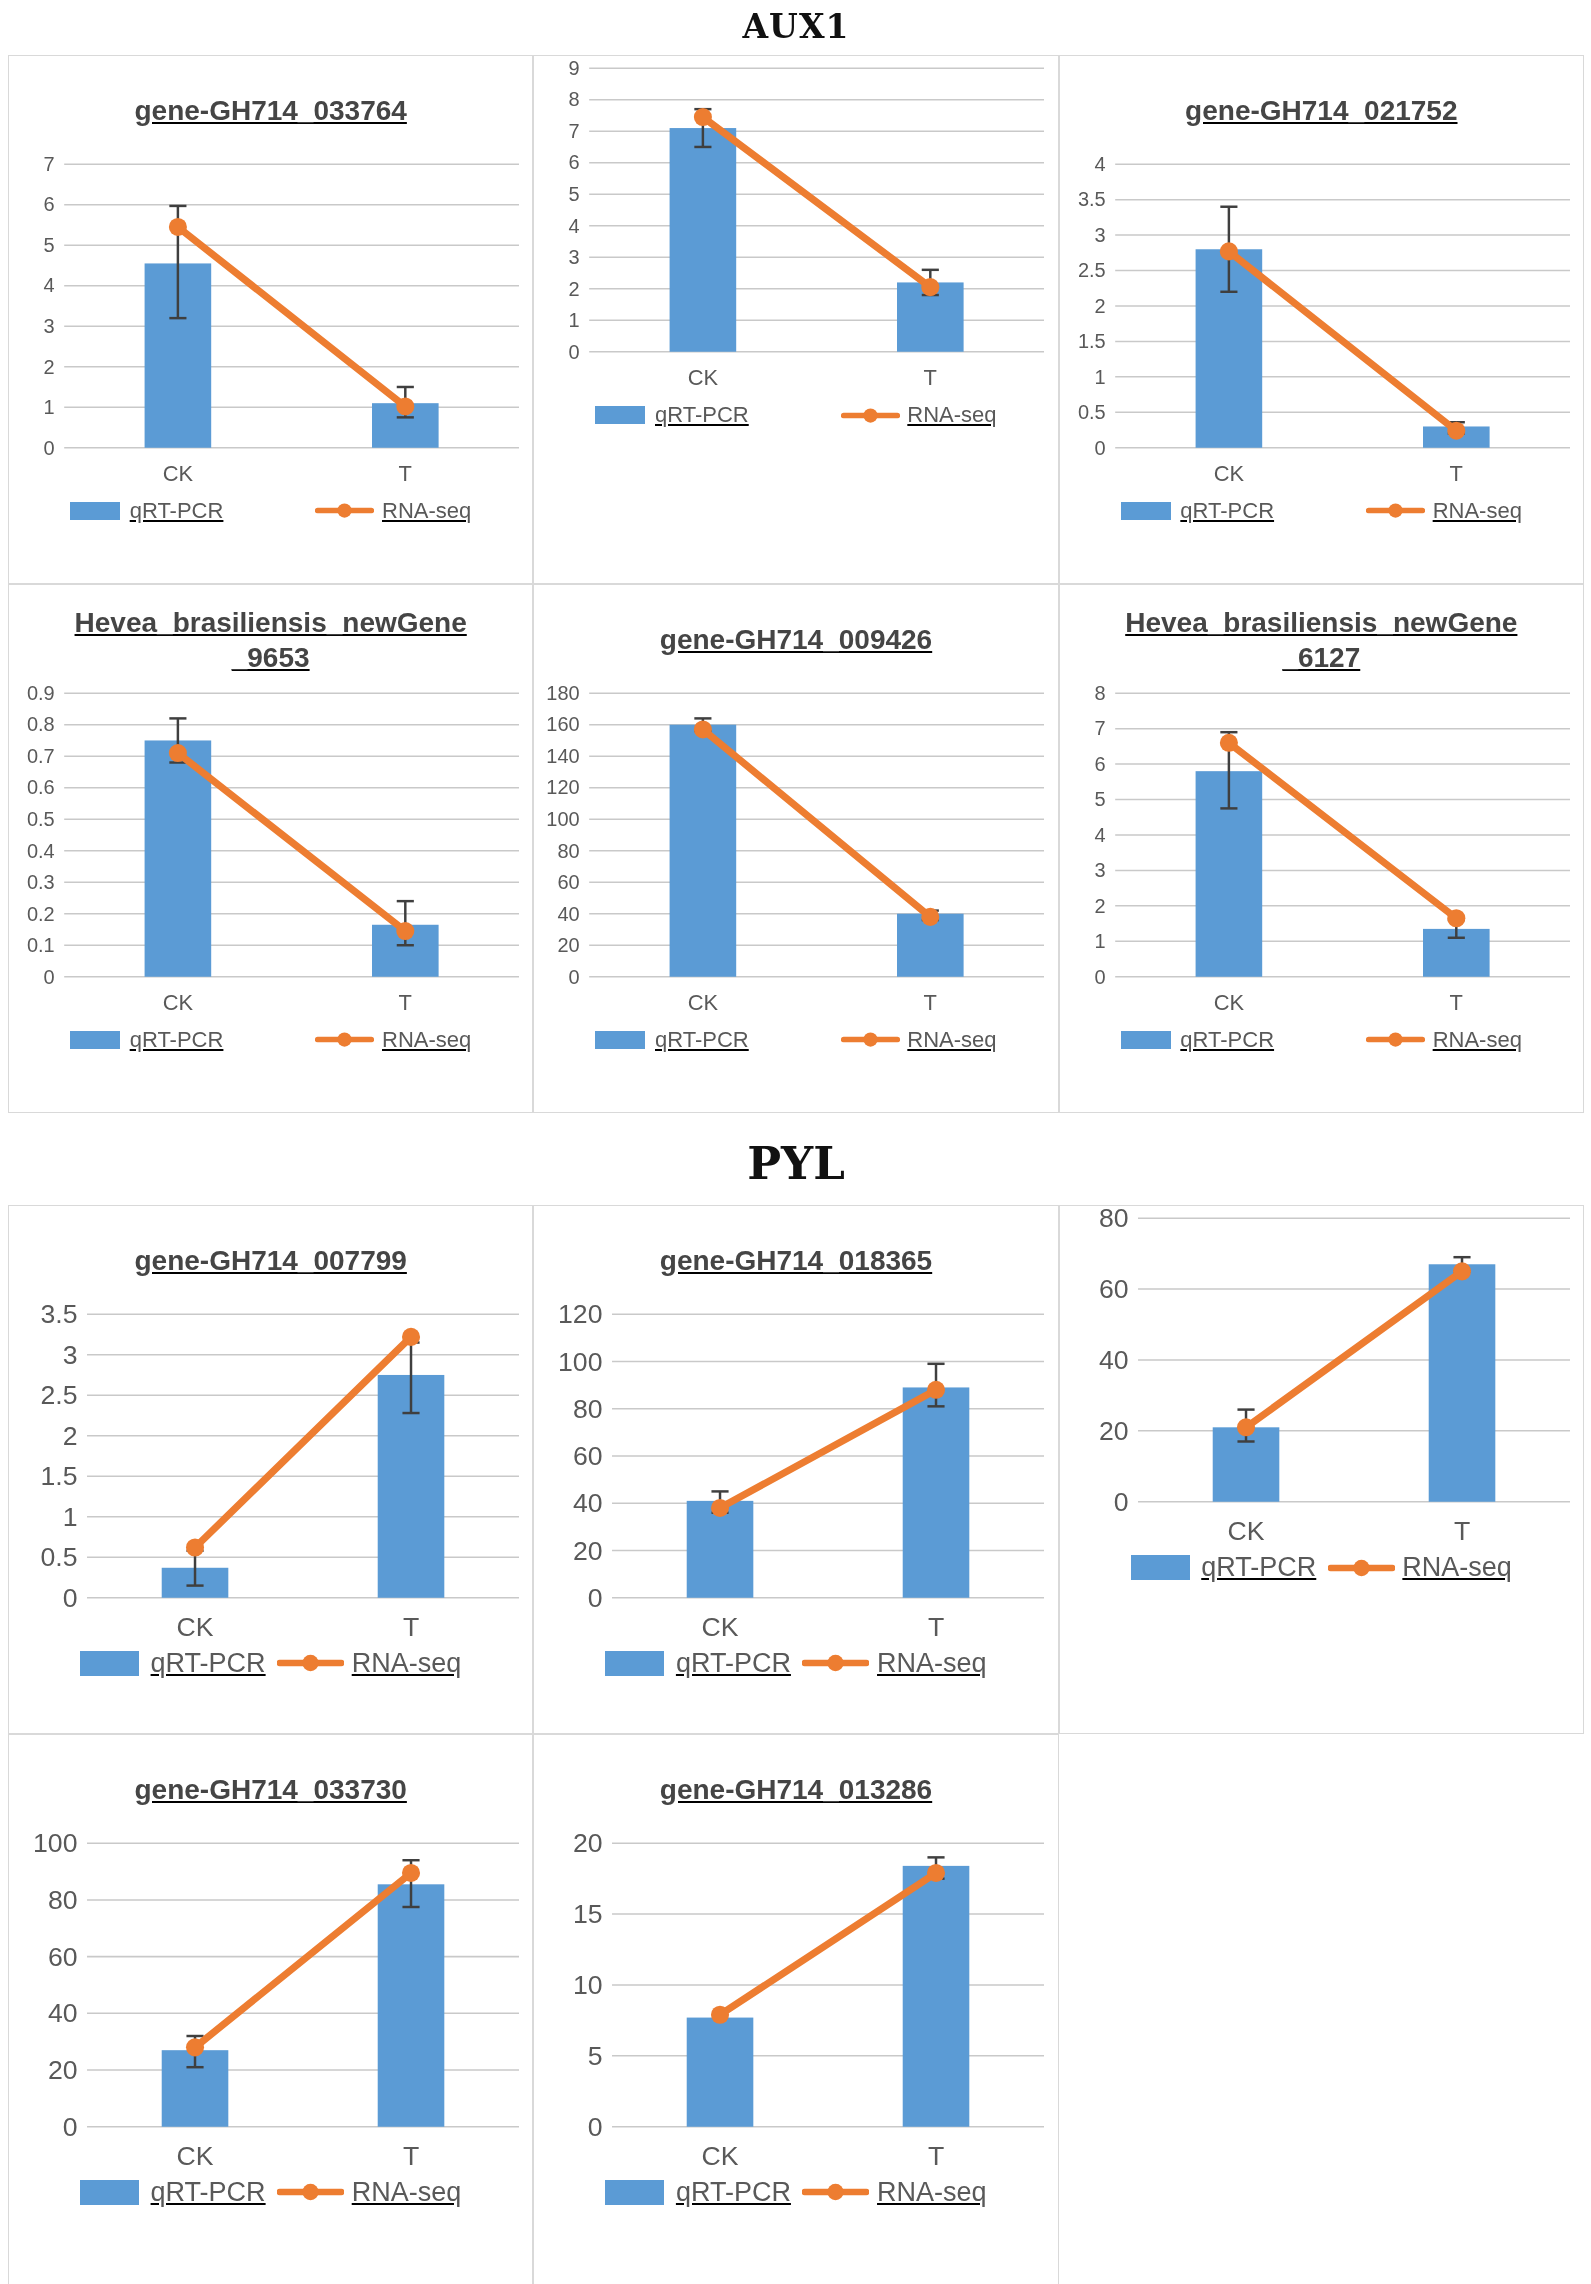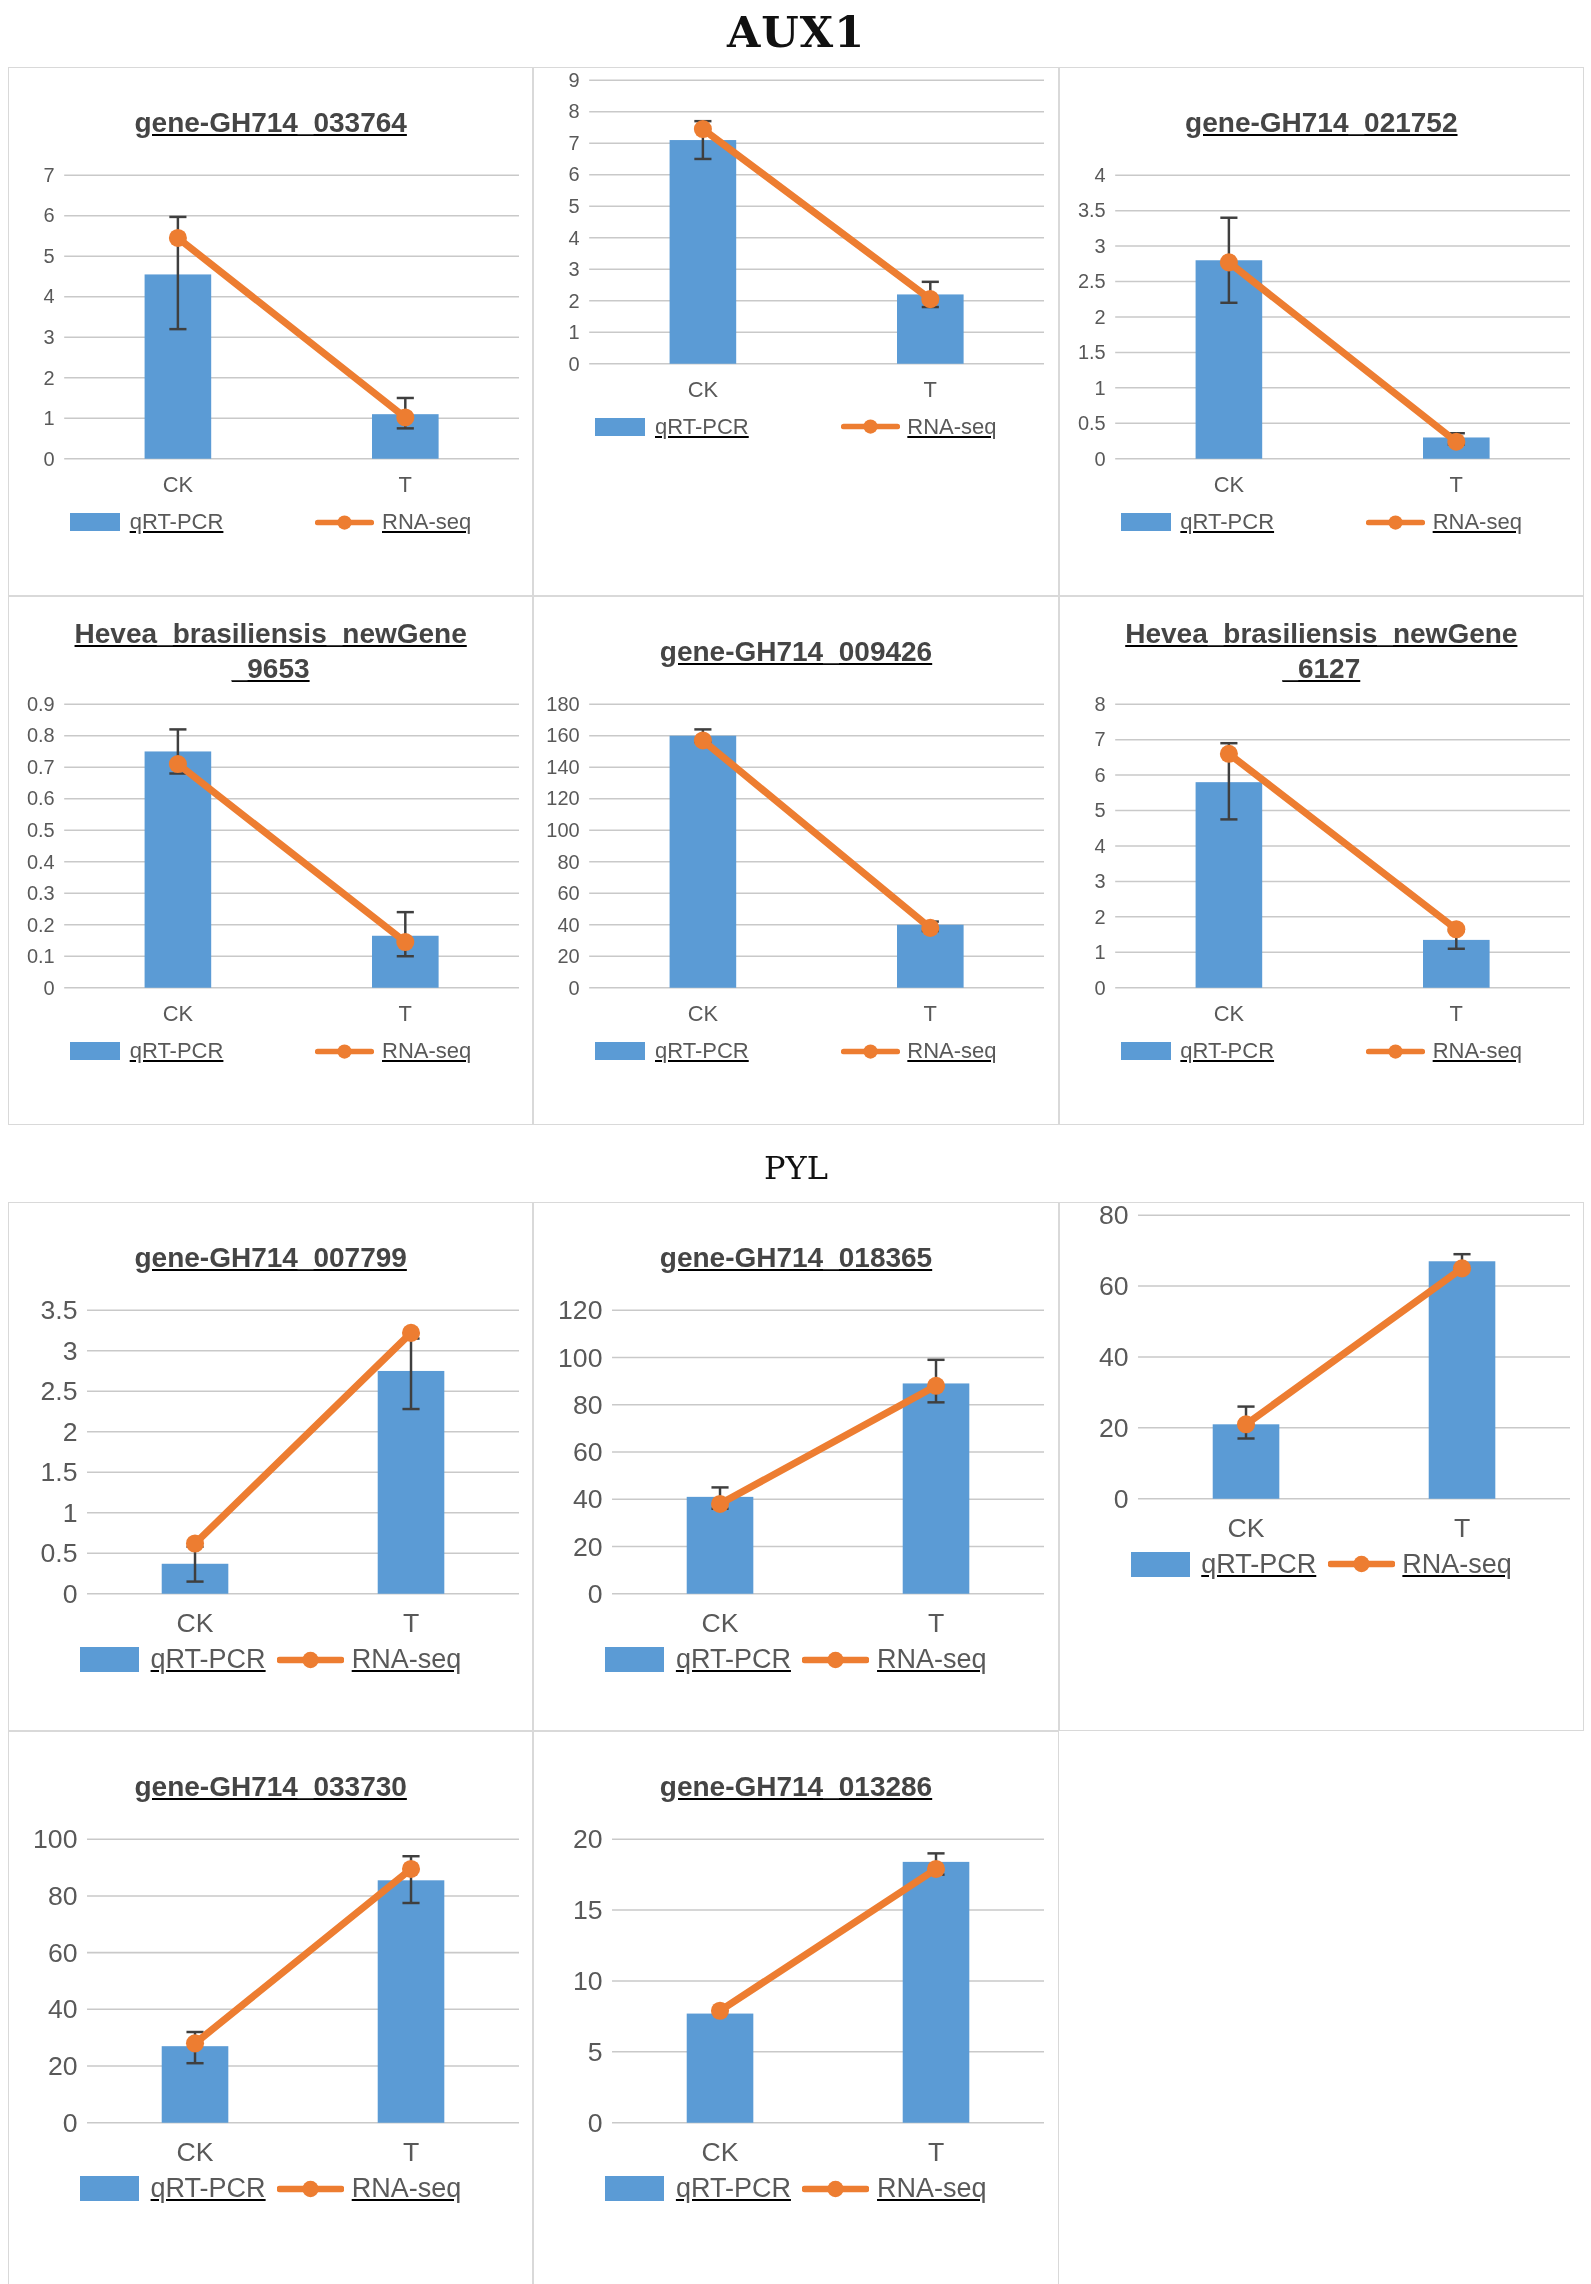--- a/index.html
+++ b/index.html
@@ -1,21 +1,21 @@
 <!DOCTYPE html>
 <html><head>
 <meta charset="utf-8">
 <style>
   html,body{margin:0;padding:0;background:#ffffff;}
   body{width:1592px;font-family:"Liberation Sans",sans-serif;}
   .page{width:1576px;margin:0 auto;padding-top:3.8px;}
   .group-heading{font-family:"DejaVu Serif","Liberation Serif",serif;text-align:center;color:#111;
     margin:0;line-height:1.15;}
-  .group-heading.aux{font-size:43px;font-weight:700;margin:3.8px 0 9.6px 0;letter-spacing:1px;}
-  .group-heading.pyl{font-size:32px;font-weight:400;margin:25px 0 15.3px 0;text-align:center;}
+  .group-heading.aux{font-size:33px;font-weight:700;margin:3.8px 0 9.6px 0;letter-spacing:1px;}
+  .group-heading.pyl{font-size:45px;font-weight:700;margin:25px 0 15.3px 0;text-align:center;}
   .panel-grid{display:grid;grid-template-columns:1fr 1fr 1fr;text-decoration:underline;}
   .panel{border:1.9px solid #d9d9d9;background:#fff;display:flex;flex-direction:column;
     overflow:hidden;box-sizing:border-box;}
   .grid-aux .panel{height:529px;}
   .grid-pyl .panel{height:529px;}
   .grid-pyl .panel.row2{height:658px;}
   .panel.empty{border:none;background:#fff;}
   .panel-title{min-height:82px;display:flex;align-items:center;justify-content:center;
     text-align:center;font-weight:700;font-size:28px;color:#454545;line-height:1.25;
     max-width:401px;margin:13.4px auto 0 auto;word-break:break-all;}

